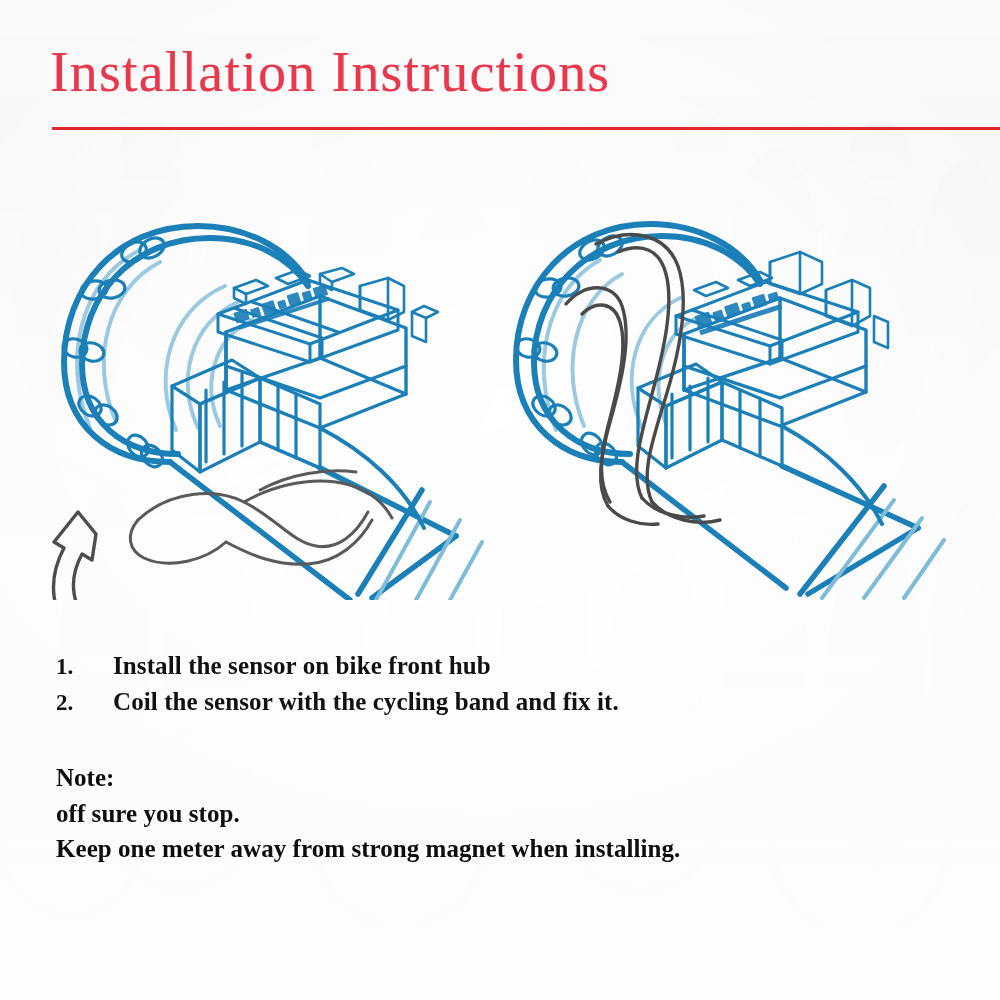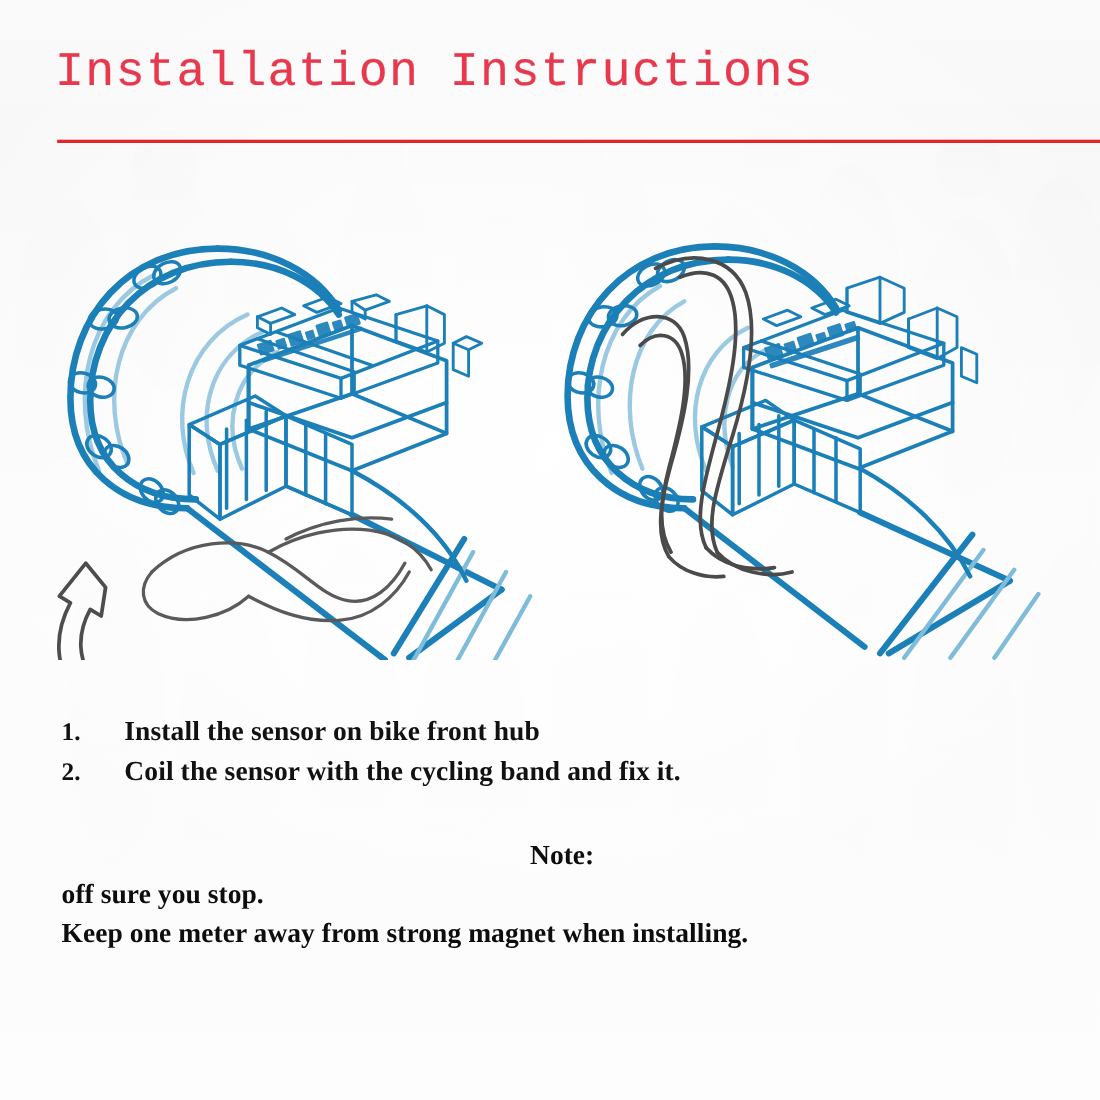--- a/index.html
+++ b/index.html
@@ -13,43 +13,43 @@
   
   #page{position:absolute;inset:0;width:1000px;height:1000px;overflow:hidden;background:#f3f3f3;}
   .bg-photo{position:absolute;inset:0;opacity:.13;filter:grayscale(1) contrast(.9);}
   .bg-wash{position:absolute;inset:0;background:
       linear-gradient(to bottom, rgba(255,255,255,.82) 0%, rgba(255,255,255,.70) 14%, rgba(255,255,255,.80) 40%, rgba(255,255,255,.88) 62%, rgba(255,255,255,.93) 100%);}
   .bg-center-glow{position:absolute;inset:0;background:radial-gradient(ellipse 62% 48% at 48% 40%, rgba(255,255,255,.92) 0%, rgba(255,255,255,.55) 55%, rgba(255,255,255,0) 100%);}
 
   
   .title{
     position:absolute;left:50px;top:44px;
-    font-family:Liberation Mono, monospace;
-    font-size:44px;line-height:1;font-weight:300;
+    font-family:Liberation Serif, serif;
+    font-size:56px;line-height:1;font-weight:300;
     color:#e8384d;letter-spacing:1.2px;
     -webkit-text-stroke:.2px #e8384d;
   }
   .title-rule{
     position:absolute;left:52px;top:127px;width:948px;height:3px;
     background:#e1262c;
   }
 
   
   .illus{position:absolute;}
   #illus-left{left:20px;top:190px;width:480px;height:410px;}
   #illus-right{left:470px;top:190px;width:500px;height:410px;}
 
   
   .steps{position:absolute;left:56px;top:648px;width:900px;}
   .step-row{display:flex;align-items:baseline;font-size:25px;font-weight:bold;color:#111;line-height:1.42;letter-spacing:.1px;}
   .step-num{width:34px;flex:0 0 34px;font-size:23px;}
   .step-text{flex:1;margin-left:23px;}
 
   .note-block{position:absolute;left:56px;top:760px;width:910px;}
-  .note-head{font-size:25px;font-weight:bold;color:#0d0d0d;line-height:1.42;text-align:center;}
+  .note-head{font-size:25px;font-weight:bold;color:#0d0d0d;line-height:1.42;}
   .note-line{font-size:25px;font-weight:bold;color:#0d0d0d;line-height:1.40;letter-spacing:.05px;}
 </style>
 </head>
 <body>
 
 <div id="page">
 
   <svg class="bg-photo" viewBox="0 0 1000 1000" preserveAspectRatio="none">
     <defs>
       <linearGradient id="bgv" x1="0" y1="0" x2="0" y2="1">

